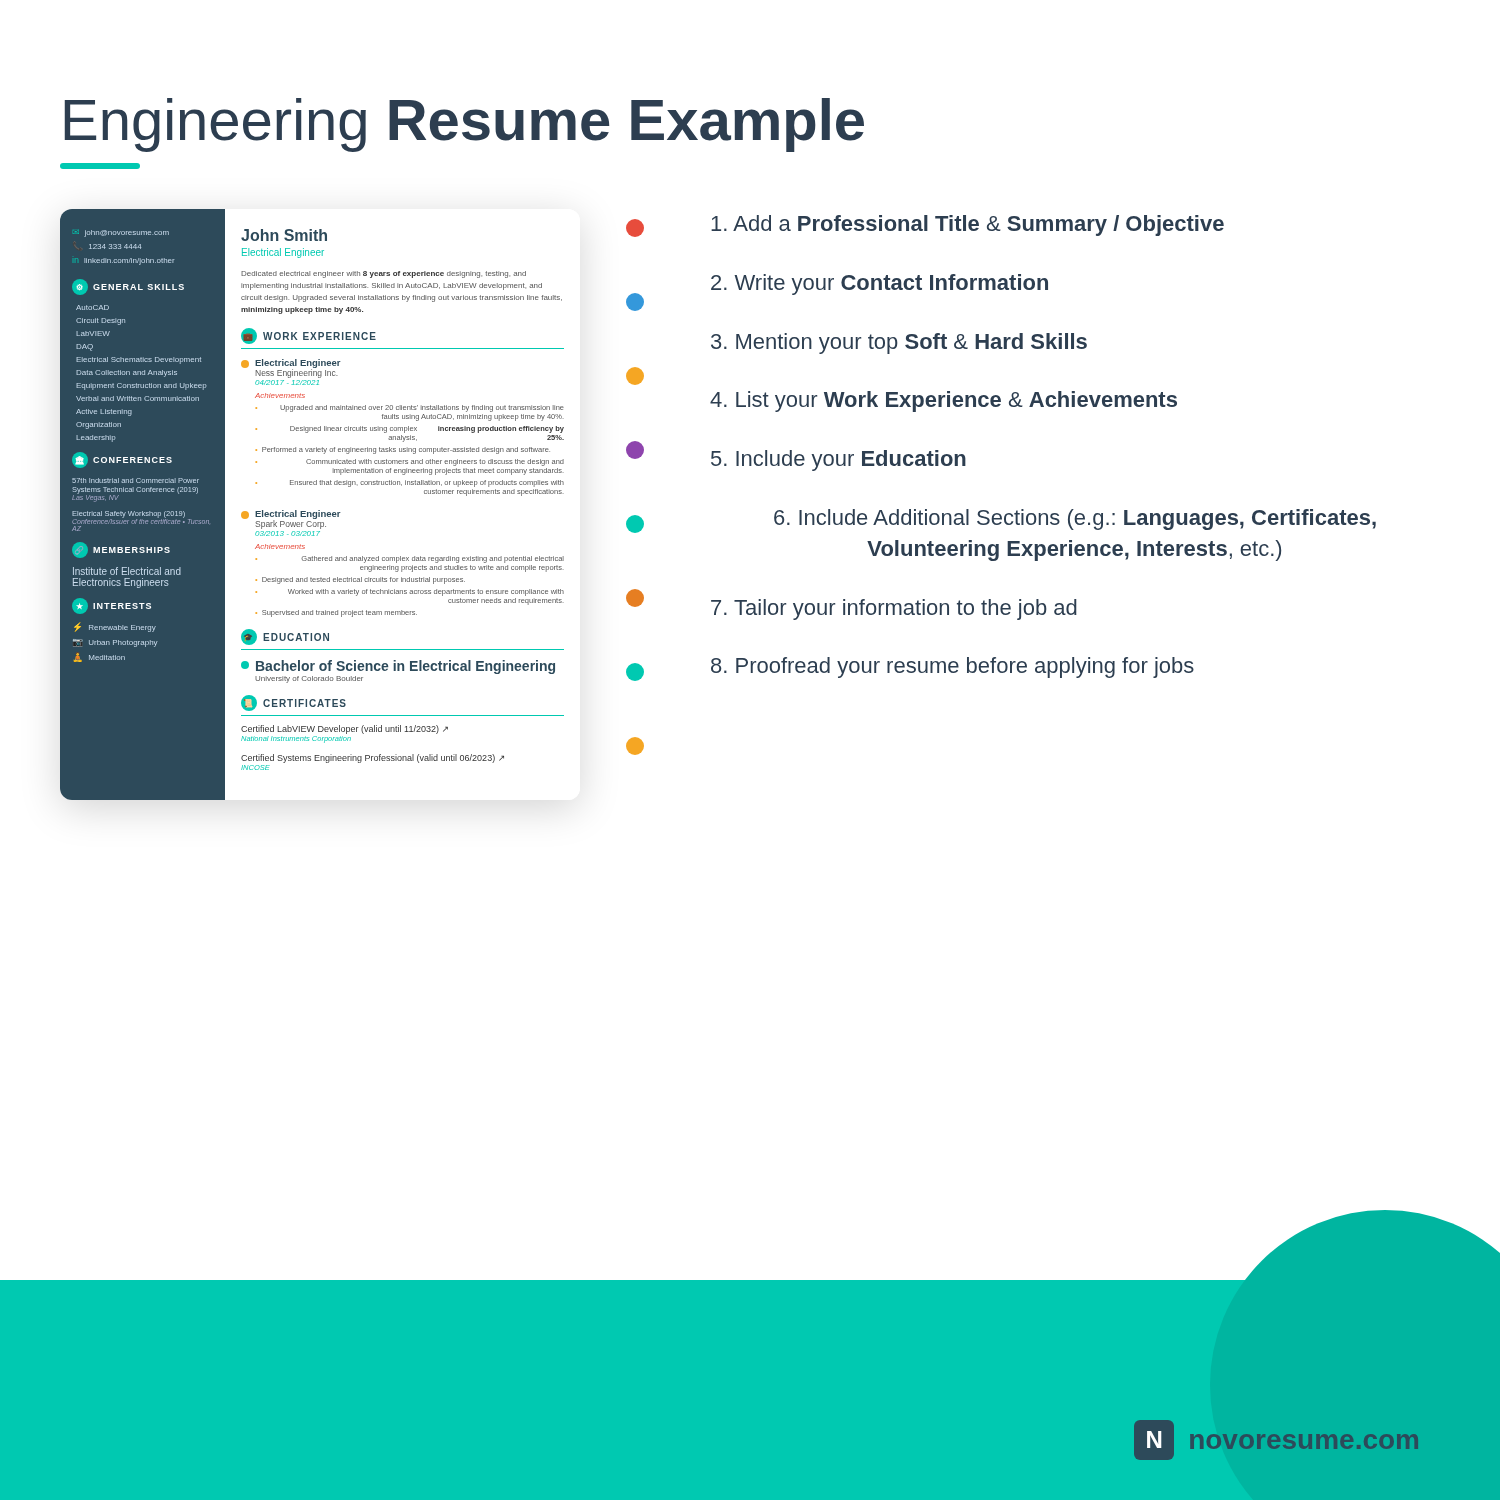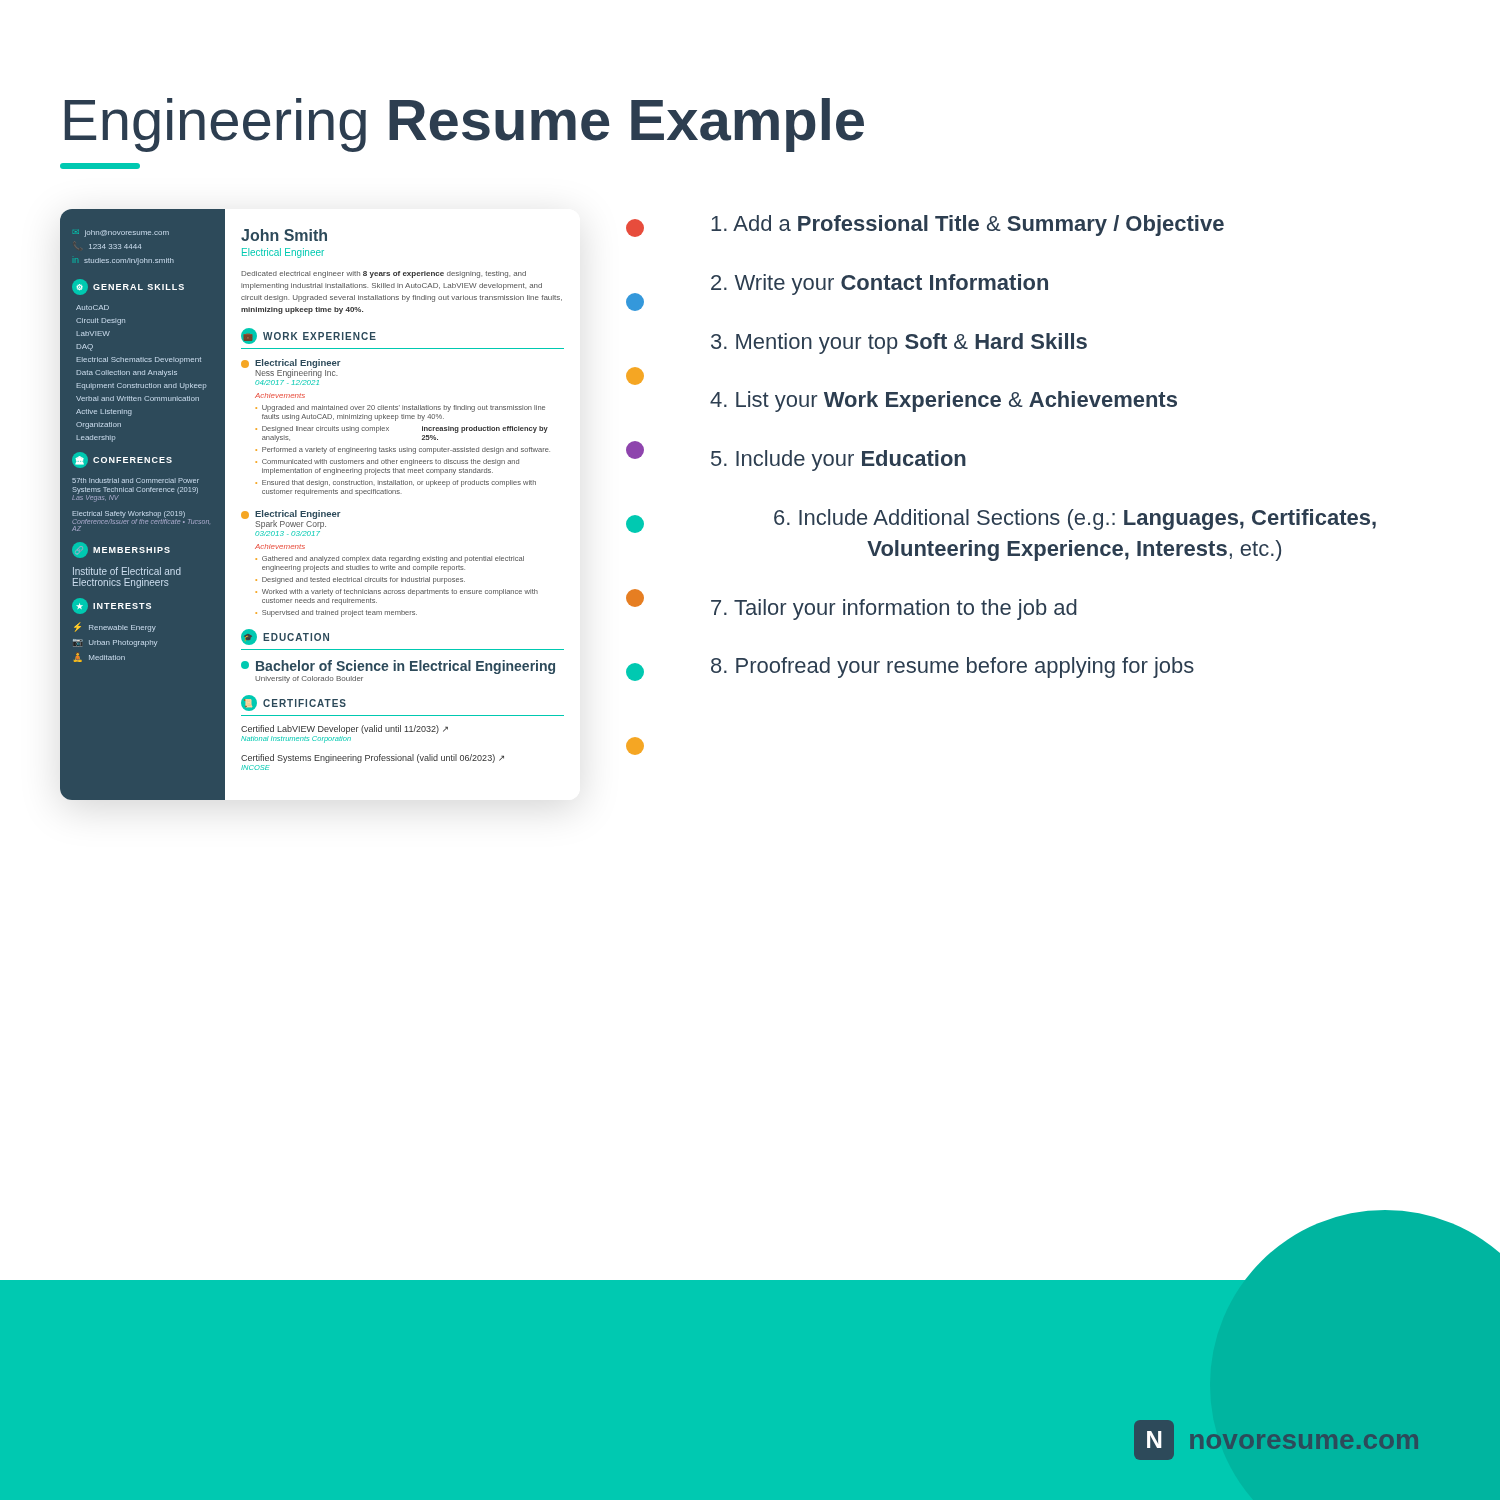--- a/index.html
+++ b/index.html
@@ -255,20 +255,21 @@
       color: #e74c3c;
       font-style: italic;
       margin-bottom: 3px;
     }
     .job-bullet {
       font-size: 7.5px;
       color: #555;
       margin-bottom: 3px;
       display: flex;
       gap: 4px;
+      text-align: right;
     }
     .job-bullet::before {
       content: '•';
       color: #f5a623;
       flex-shrink: 0;
     }
     .job-bullet strong {
       font-weight: 700;
       color: #333;
     }
@@ -387,21 +388,21 @@
           <div class="sidebar-contact-item">
             <span class="sidebar-contact-icon">✉</span>
             <span>john@novoresume.com</span>
           </div>
           <div class="sidebar-contact-item">
             <span class="sidebar-contact-icon">📞</span>
             <span>1234 333 4444</span>
           </div>
           <div class="sidebar-contact-item">
             <span class="sidebar-contact-icon">in</span>
-            <span>studies.com/in/john.smith</span>
+            <span>linkedin.com/in/john.other</span>
           </div>
         </div>
 
         <div class="sidebar-section-title">
           <div class="s-icon">⚙</div>
           <span>GENERAL SKILLS</span>
         </div>
         <div>
           <div class="sidebar-skill-item">AutoCAD</div>
           <div class="sidebar-skill-item">Circuit Design</div>

